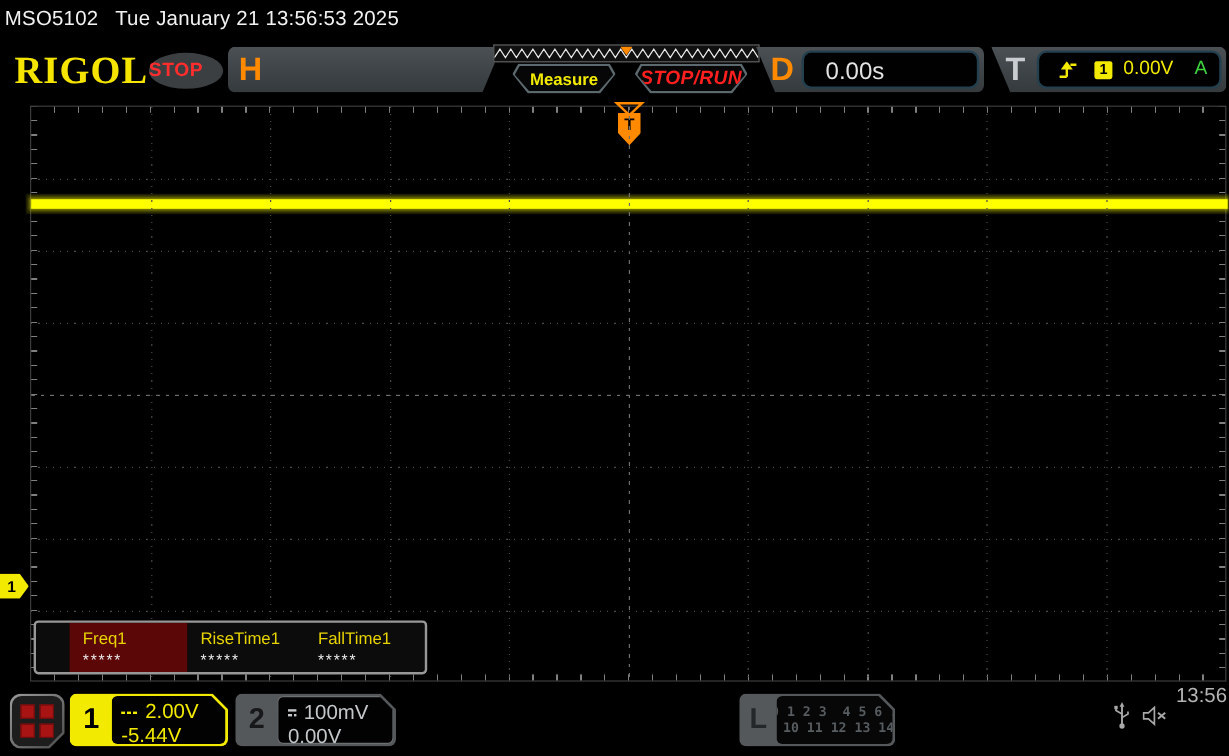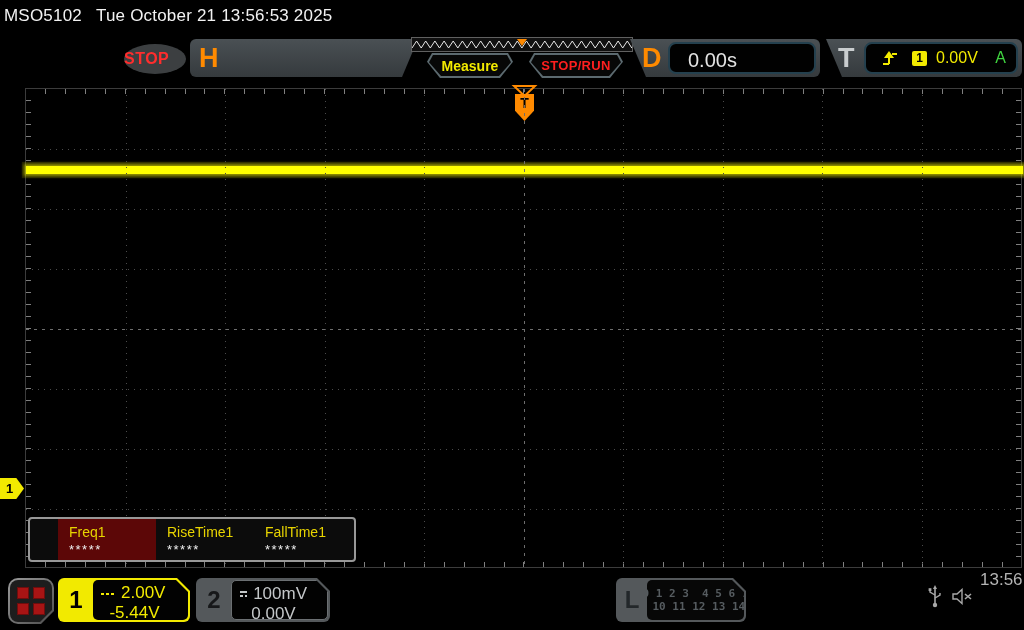--- a/index.html
+++ b/index.html
@@ -44,21 +44,21 @@
                border-top:7px solid #ff8a00; }
 
   .hex-btn { top:53px; height:25px; background:#5c6a70;
              clip-path: polygon(5px 0, calc(100% - 5px) 0, 100% 35%, calc(100% - 13px) 100%, 13px 100%, 0 35%); }
   .hex-btn .inner { position:absolute; left:2px; top:2px; right:2px; bottom:2px; background:#070707;
              clip-path: polygon(4px 0, calc(100% - 4px) 0, 100% 35%, calc(100% - 12px) 100%, 12px 100%, 0 35%);
              display:flex; align-items:center; justify-content:center; }
   #measure-btn { left:427px; width:86px; }
   #measure-btn .inner span { color:#f2ea00; font-weight:bold; font-size:14px; }
   #stoprun-btn { left:529px; width:94px; }
-  #stoprun-btn .inner span { color:#ff1f1f; font-weight:bold; font-size:13px; letter-spacing:0.3px; }
+  #stoprun-btn .inner span { color:#ff1f1f; font-weight:bold; font-size:16px; letter-spacing:0.3px;font-style:italic; }
 
   #d-group { left:630px; width:190px; }
   #d-group .badge-letter { position:absolute; left:12px; color:#ff8a00; }
   #d-inner { left:38px; right:4px;align-items:flex-end; }
   #d-delay { color:#e3e3e3; font-size:20px; margin-left:18px; }
 
   #t-group { left:826px; width:196px; }
   #t-group .badge-letter { position:absolute; left:12px; color:#c9cdcf; }
   #t-inner { left:38px; right:4px; }
   #trig-icon { margin-left:16px; }
@@ -114,21 +114,21 @@
   #menu-btn .sq { background:#a81414; border:1px solid #6e0d0d; }
 
   .ch-badge { top:578px; height:44px; border-radius:6px;
            clip-path:polygon(0 0,calc(100% - 13px) 0,100% 13px,100% 100%,0 100%); }
   .ch-num { position:absolute; left:0; top:0; width:36px; height:100%;
            font-weight:bold; font-size:24px; display:flex; align-items:center; justify-content:center; }
   .ch-box { position:absolute; left:35px; top:2px; right:2px; bottom:2px; background:#020202;
            border-radius:5px; clip-path:polygon(0 0,calc(100% - 12px) 0,100% 12px,100% 100%,0 100%);
            padding:3px 20px 0 8px; }
   .ch-row1 { display:flex; align-items:center; font-size:17px; }
-  .ch-row2 { text-align:center; font-size:17px; margin-top:0px; }
+  .ch-row2 { text-align:left; font-size:17px; margin-top:0px; }
   #ch1-badge { left:58px; width:132px; background:#f2ea00; }
   #ch1-badge .ch-num { color:#000; }
   #ch1-badge .ch-box { color:#f2ea00; }
   #ch2-badge { left:196px; width:134px; background:#54585b; }
   #ch2-badge .ch-num { color:#17181a; }
   #ch2-badge .ch-box { color:#c4c7c9; border:1px solid #6b6f72; }
 
   .dc-icon { display:inline-block; width:14px; margin-right:6px; }
   .dc-icon .bar { height:2px; background:currentColor; }
   .dc-icon .dots { margin-top:2px; height:2px;
@@ -149,23 +149,24 @@
   #clock { left:980px; top:570px; color:#b4b4b4; font-size:17px; }
 
   svg { display:block; }
 </style>
 </head>
 <body>
 
 <div id="stage">
 
   <div id="titlebar" class="abs">
-    <span class="model">MSO5102</span><span>Tue October 21 13:56:53 2025</span>
-  </div>
-
+    <span class="model">MSO5102</span><span>Tue January 21 13:56:53 2025</span>
+  </div>
+
+  <div id="logo" class="abs">RIGOL</div>
 
   <div id="stopbadge" class="abs">
     <span>STOP</span>
   </div>
 
   <div id="h-group" class="abs badge-group badge-right-cut">
     <span class="badge-letter">H</span>
   </div>
 
   <div id="wave-strip" class="abs">

